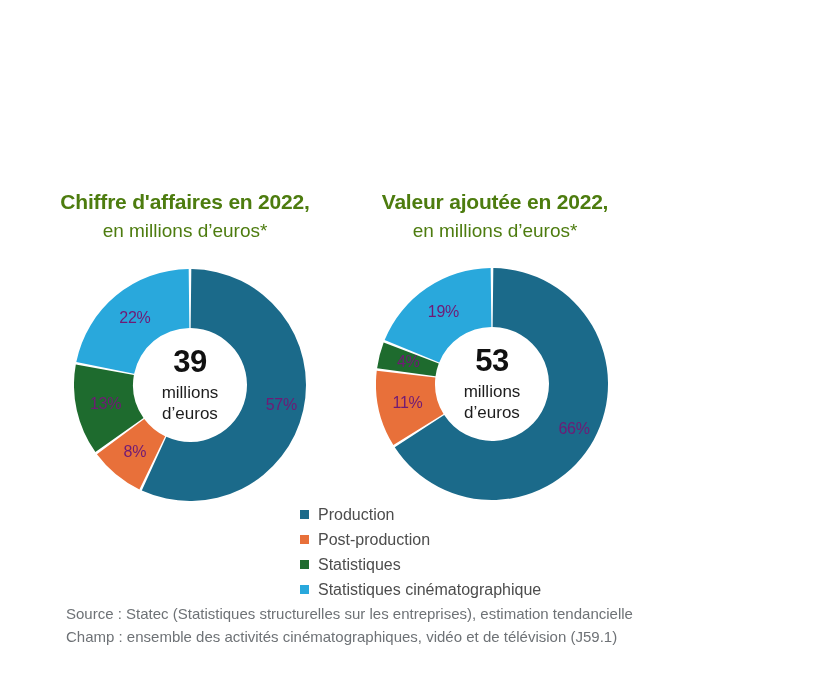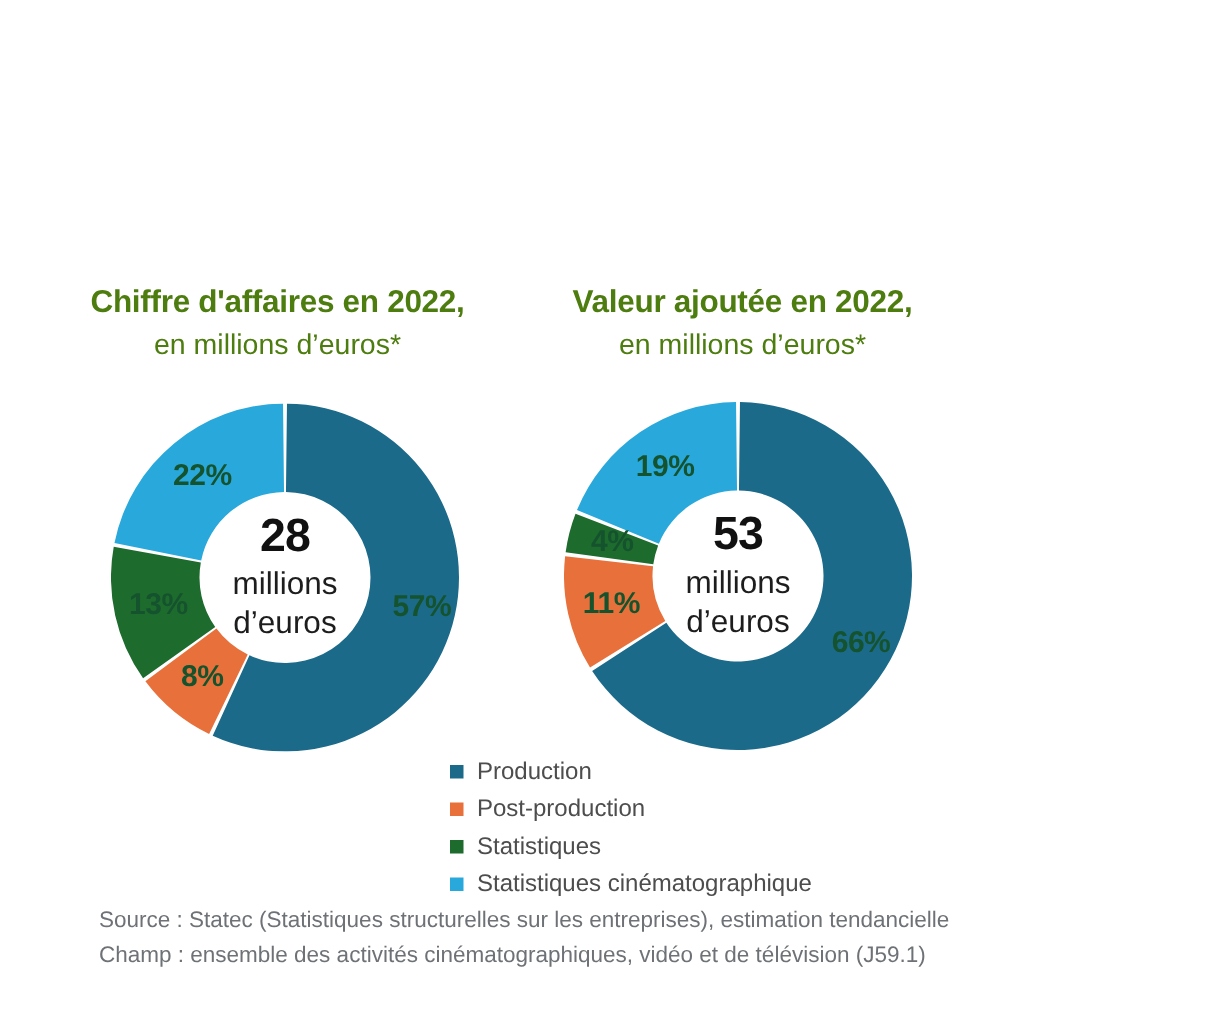--- a/index.html
+++ b/index.html
@@ -66,33 +66,33 @@
     pointer-events: none;
   }
   .donut-center .big {
     font-size: 31px;
     font-weight: bold;
     color: #111111;
     line-height: 1.05;
     letter-spacing: -0.5px;
   }
   .donut-center .sub {
-    font-size: 21px;
+    font-size: 17px;
     color: #1d1d1d;
     line-height: 1.25;
     text-align: center;
     margin-top: 3px;
   }
 
   
   .slice-label {
     position: absolute;
-    color: #14532d;
-    font-size: 20px;
-    font-weight: bold;
+    color: #701a75;
+    font-size: 16px;
+    font-weight: normal;
     white-space: nowrap;
     transform: translate(-50%, -50%);
     pointer-events: none;
     letter-spacing: -0.3px;
   }
 
   
   #legend {
     position: absolute;
     left: 300px;
@@ -144,21 +144,21 @@
 <div class="donut-wrap" id="donut-left">
   <svg viewBox="0 0 232 232">
     <g>
         <path d="M 117.31595002826322 0.007464569813322441 A 116 116 0 1 1 67.80348762296451 221.5134882121251 L 92.31723098714636 167.84714506975112 A 57 57 0 1 0 116.64663061733623 59.00366793516689 Z" fill="#1b6a8a"></path>
         <path d="M 65.42207325243258 220.39287967058723 A 116 116 0 0 1 22.933563635707756 185.24332763848906 L 70.2690786830633 150.02473858098168 A 57 57 0 0 0 91.14705323610912 167.29650121744373 Z" fill="#e8703a"></path>
         <path d="M 21.386571596973795 183.11407576526278 A 116 116 0 0 1 1.815426821006838 95.55780716431931 L 59.892063179287845 105.95512938246725 A 57 57 0 0 0 69.50891880196126 148.97846826396534 Z" fill="#1e6b2e"></path>
         <path d="M 2.308595713456967 92.97252529360145 A 116 116 0 0 1 114.68404997173677 0.007464569813322441 L 115.35336938266376 59.00366793516689 A 57 57 0 0 0 60.134396169543514 104.68477535978693 Z" fill="#29a8dc"></path>
       </g>
   </svg>
   <div class="donut-center">
-    <div class="big">28</div>
+    <div class="big">39</div>
     <div class="sub">
       <span>millions</span><br>
       <span>d’euros</span>
     </div>
   </div>
   <div>
       <div class="slice-label" style="left: 207.326px; top: 136.414px;">57%</div>
       <div class="slice-label" style="left: 60.8628px; top: 182.649px;">8%</div>
       <div class="slice-label" style="left: 31.5832px; top: 134.869px;">13%</div>
       <div class="slice-label" style="left: 60.8628px; top: 49.3506px;">22%</div>

